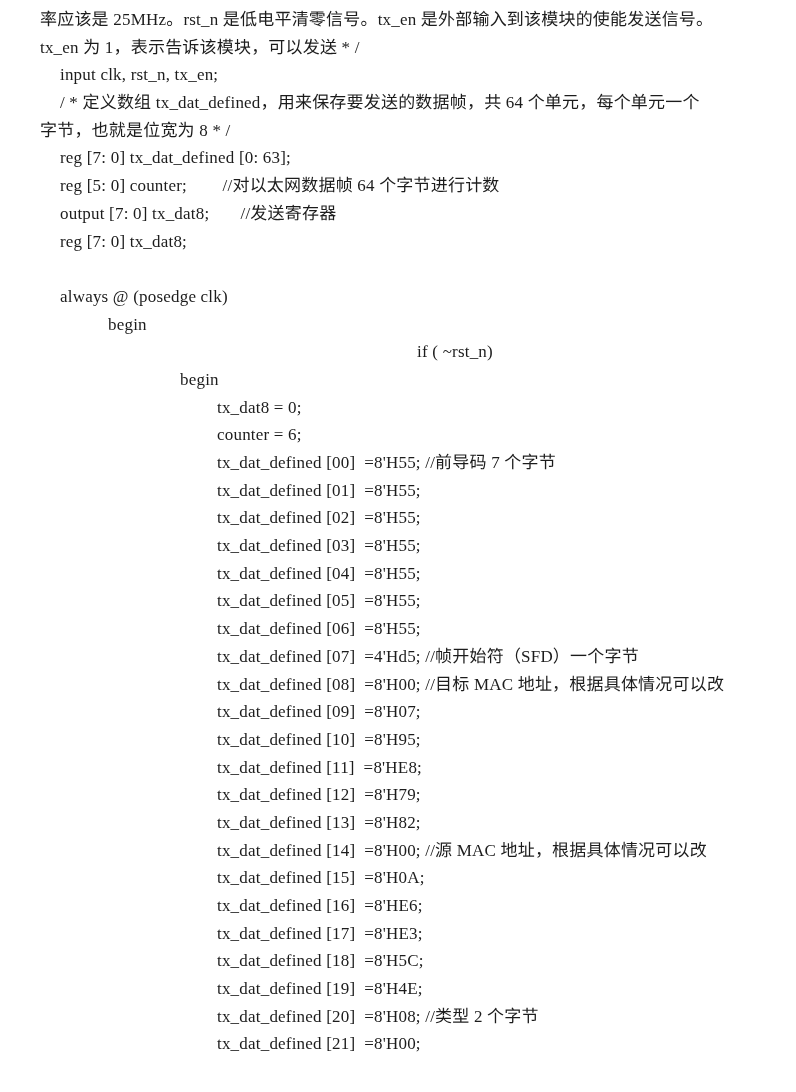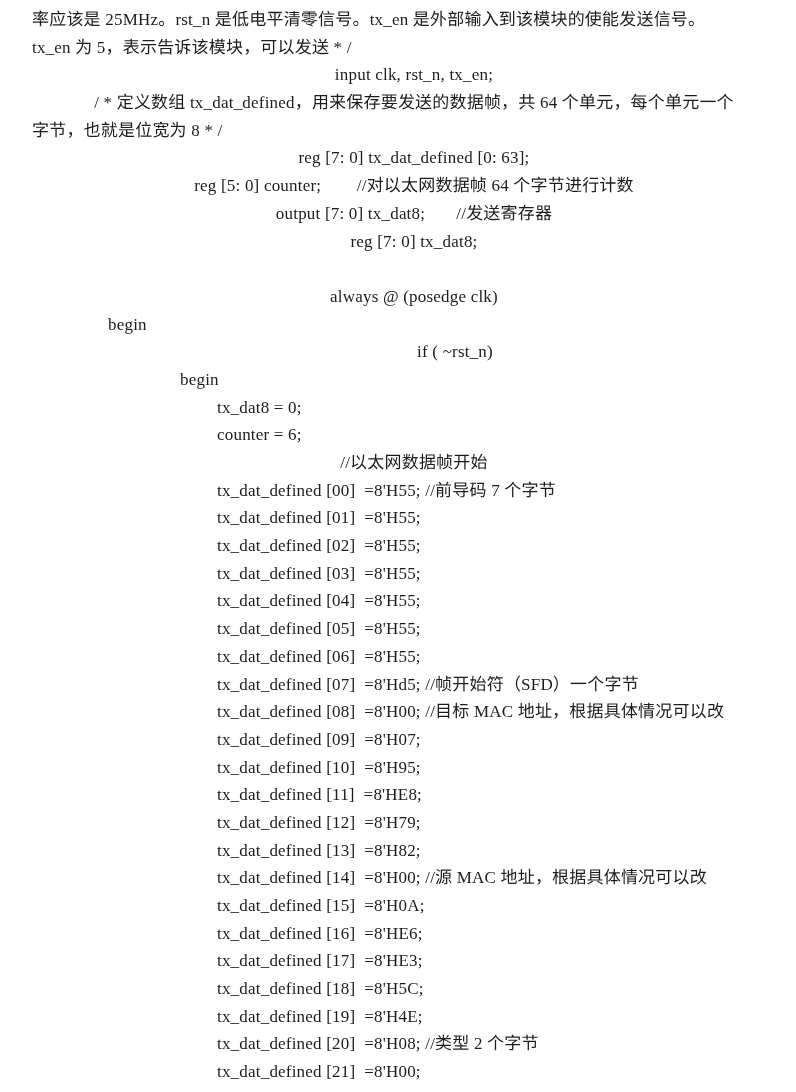--- a/index.html
+++ b/index.html
@@ -19,57 +19,56 @@
     font-size: 17px;
     color: #1c1c1c;
   }
   .line {
     white-space: pre;
     line-height: 27.7px;
     height: 27.7px;
     letter-spacing: 0.2px;
   }
   .line.blank { height: 27.7px; }
-  .indent-0 { padding-left: 0; }
-  .indent-1 { padding-left: 28px; text-align: center; }
+  .indent-0 { padding-left: 0; margin-left: 8px; }
+  .indent-1 { padding-left: 28px; }
   .indent-2 { padding-left: 76px; }
   .indent-3 { padding-left: 110px; text-align: center; }
   .indent-4 { padding-left: 148px; }
   .indent-5 { padding-left: 185px; }
 </style>
 </head>
 <body>
 
 <main class="page">
   <div id="listing">
       <div class="line indent-0">率应该是 25MHz。rst_n 是低电平清零信号。tx_en 是外部输入到该模块的使能发送信号。</div>
-      <div class="line indent-0">tx_en 为 5，表示告诉该模块，可以发送 * /</div>
+      <div class="line indent-0">tx_en 为 1，表示告诉该模块，可以发送 * /</div>
       <div class="line indent-1">input clk, rst_n, tx_en;</div>
       <div class="line indent-1">/ * 定义数组 tx_dat_defined，用来保存要发送的数据帧，共 64 个单元，每个单元一个</div>
       <div class="line indent-0">字节，也就是位宽为 8 * /</div>
       <div class="line indent-1">reg [7: 0] tx_dat_defined [0: 63];</div>
       <div class="line indent-1">reg [5: 0] counter;        //对以太网数据帧 64 个字节进行计数</div>
       <div class="line indent-1">output [7: 0] tx_dat8;       //发送寄存器</div>
       <div class="line indent-1">reg [7: 0] tx_dat8;</div>
       <div class="line indent-0 blank">&nbsp;</div>
       <div class="line indent-1">always @ (posedge clk)</div>
       <div class="line indent-2">begin</div>
       <div class="line indent-3">if ( ~rst_n)</div>
       <div class="line indent-4">begin</div>
       <div class="line indent-5">tx_dat8 = 0;</div>
       <div class="line indent-5">counter = 6;</div>
-      <div class="line indent-1">//以太网数据帧开始</div>
       <div class="line indent-5">tx_dat_defined [00]  =8'H55; //前导码 7 个字节</div>
       <div class="line indent-5">tx_dat_defined [01]  =8'H55;</div>
       <div class="line indent-5">tx_dat_defined [02]  =8'H55;</div>
       <div class="line indent-5">tx_dat_defined [03]  =8'H55;</div>
       <div class="line indent-5">tx_dat_defined [04]  =8'H55;</div>
       <div class="line indent-5">tx_dat_defined [05]  =8'H55;</div>
       <div class="line indent-5">tx_dat_defined [06]  =8'H55;</div>
-      <div class="line indent-5">tx_dat_defined [07]  =8'Hd5; //帧开始符（SFD）一个字节</div>
+      <div class="line indent-5">tx_dat_defined [07]  =4'Hd5; //帧开始符（SFD）一个字节</div>
       <div class="line indent-5">tx_dat_defined [08]  =8'H00; //目标 MAC 地址，根据具体情况可以改</div>
       <div class="line indent-5">tx_dat_defined [09]  =8'H07;</div>
       <div class="line indent-5">tx_dat_defined [10]  =8'H95;</div>
       <div class="line indent-5">tx_dat_defined [11]  =8'HE8;</div>
       <div class="line indent-5">tx_dat_defined [12]  =8'H79;</div>
       <div class="line indent-5">tx_dat_defined [13]  =8'H82;</div>
       <div class="line indent-5">tx_dat_defined [14]  =8'H00; //源 MAC 地址，根据具体情况可以改</div>
       <div class="line indent-5">tx_dat_defined [15]  =8'H0A;</div>
       <div class="line indent-5">tx_dat_defined [16]  =8'HE6;</div>
       <div class="line indent-5">tx_dat_defined [17]  =8'HE3;</div>

